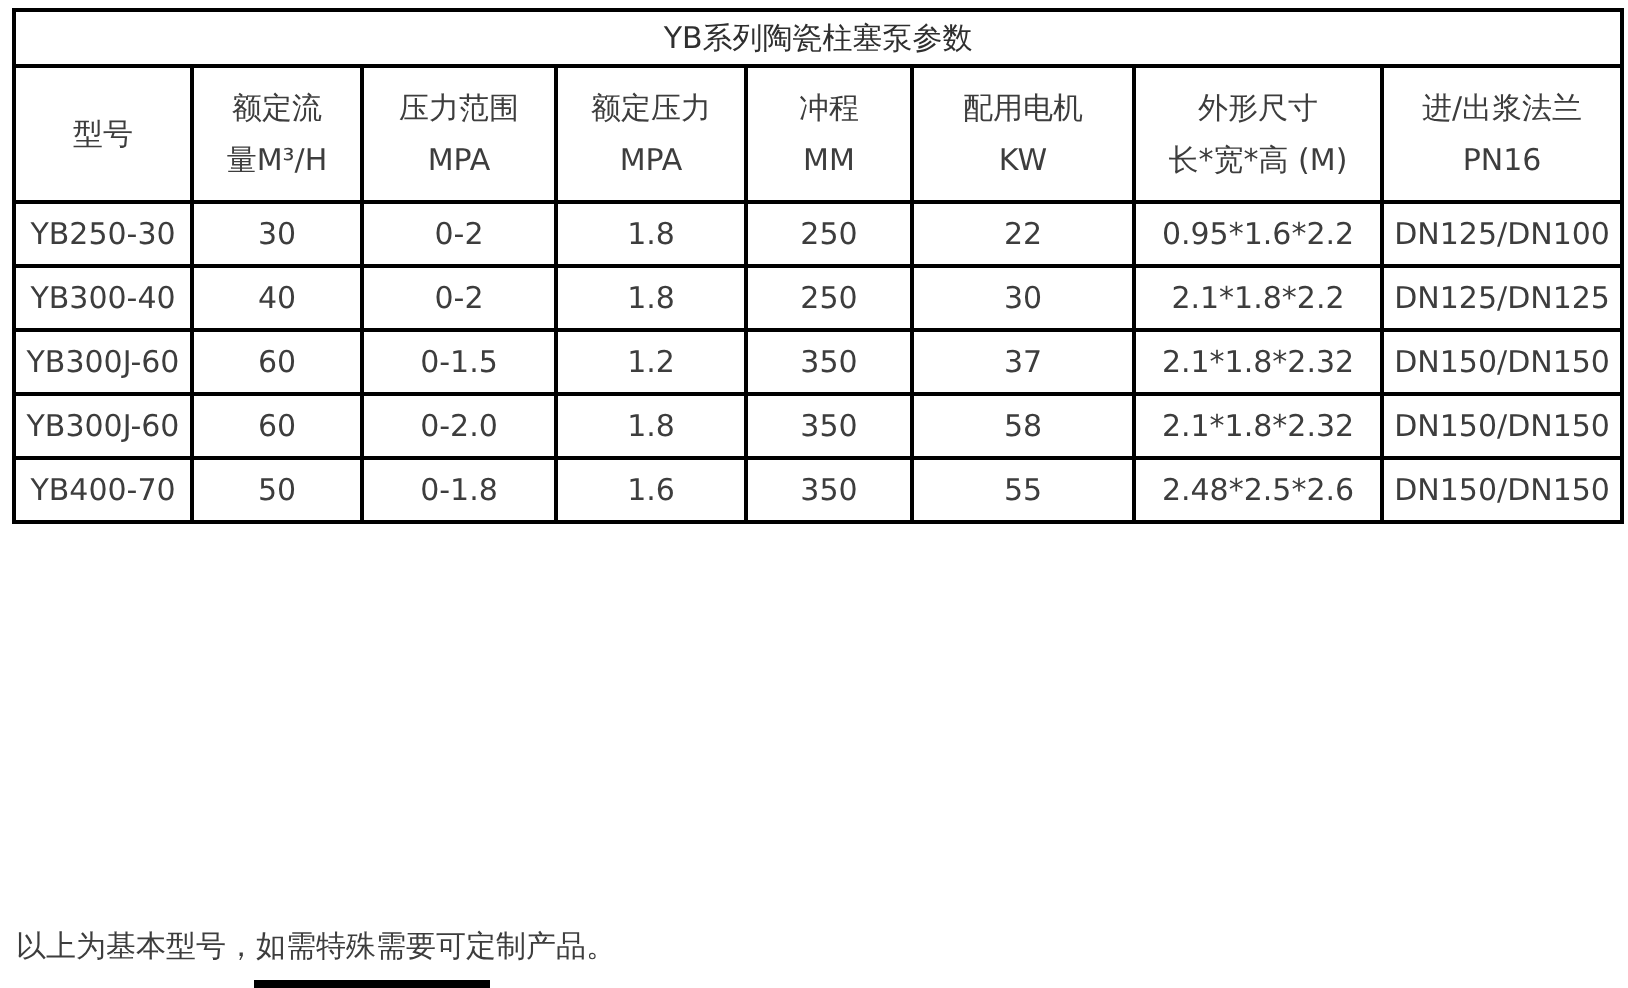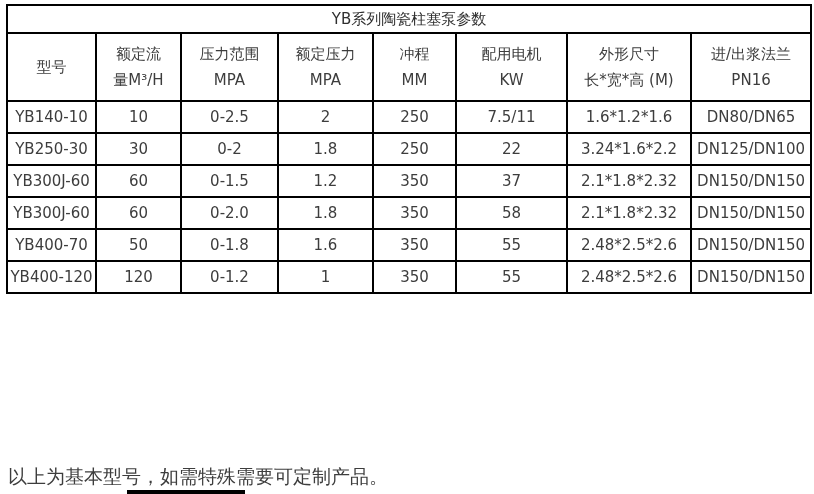--- a/index.html
+++ b/index.html
@@ -46,21 +46,21 @@
     font-size: 15px;
   }
   .body-row td {
     height: 30px;
     font-size: 15px;
   }
   .footer-note {
     position: absolute;
     left: 8px;
     top: 464px;
-    font-size: 19px;
+    font-size: 15px;
     color: #3d3d3d;
     white-space: nowrap;
   }
   .cropped-bar {
     position: absolute;
     left: 127px;
     top: 490px;
     width: 118px;
     height: 4px;
     background: #000000;
@@ -115,38 +115,38 @@
             <div>长*宽*高 (M)</div>
           </th>
           <th>
             <div>进/出浆法兰</div>
             <div>PN16</div>
           </th>
         </tr>
     </thead>
     <tbody>
         <tr class="body-row">
-          <td>YB140-10</td>
-          <td>10</td>
-          <td>0-2.5</td>
-          <td>2</td>
-          <td>250</td>
-          <td>7.5/11</td>
-          <td>1.6*1.2*1.6</td>
-          <td>DN80/DN65</td>
-        </tr>
-        <tr class="body-row">
           <td>YB250-30</td>
           <td>30</td>
           <td>0-2</td>
           <td>1.8</td>
           <td>250</td>
           <td>22</td>
-          <td>3.24*1.6*2.2</td>
+          <td>0.95*1.6*2.2</td>
           <td>DN125/DN100</td>
+        </tr>
+        <tr class="body-row">
+          <td>YB300-40</td>
+          <td>40</td>
+          <td>0-2</td>
+          <td>1.8</td>
+          <td>250</td>
+          <td>30</td>
+          <td>2.1*1.8*2.2</td>
+          <td>DN125/DN125</td>
         </tr>
         <tr class="body-row">
           <td>YB300J-60</td>
           <td>60</td>
           <td>0-1.5</td>
           <td>1.2</td>
           <td>350</td>
           <td>37</td>
           <td>2.1*1.8*2.32</td>
           <td>DN150/DN150</td>
@@ -164,30 +164,20 @@
         <tr class="body-row">
           <td>YB400-70</td>
           <td>50</td>
           <td>0-1.8</td>
           <td>1.6</td>
           <td>350</td>
           <td>55</td>
           <td>2.48*2.5*2.6</td>
           <td>DN150/DN150</td>
         </tr>
-        <tr class="body-row">
-          <td>YB400-120</td>
-          <td>120</td>
-          <td>0-1.2</td>
-          <td>1</td>
-          <td>350</td>
-          <td>55</td>
-          <td>2.48*2.5*2.6</td>
-          <td>DN150/DN150</td>
-        </tr>
       </tbody>
   </table>
 
   <div class="footer-note">以上为基本型号，如需特殊需要可定制产品。</div>
 
   <div class="cropped-bar"></div>
 
 </div>
 
 </body></html>

